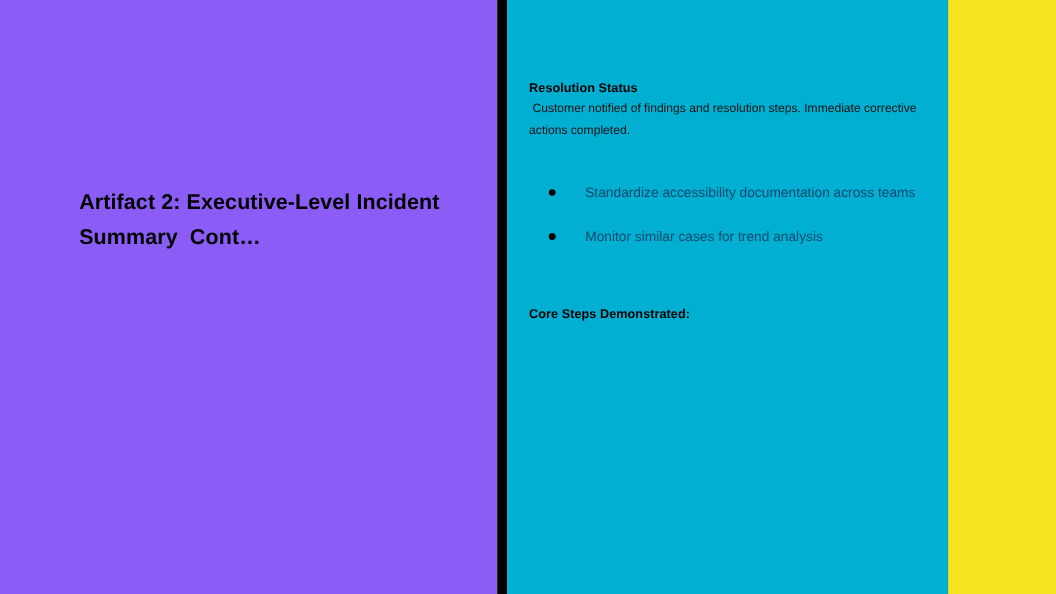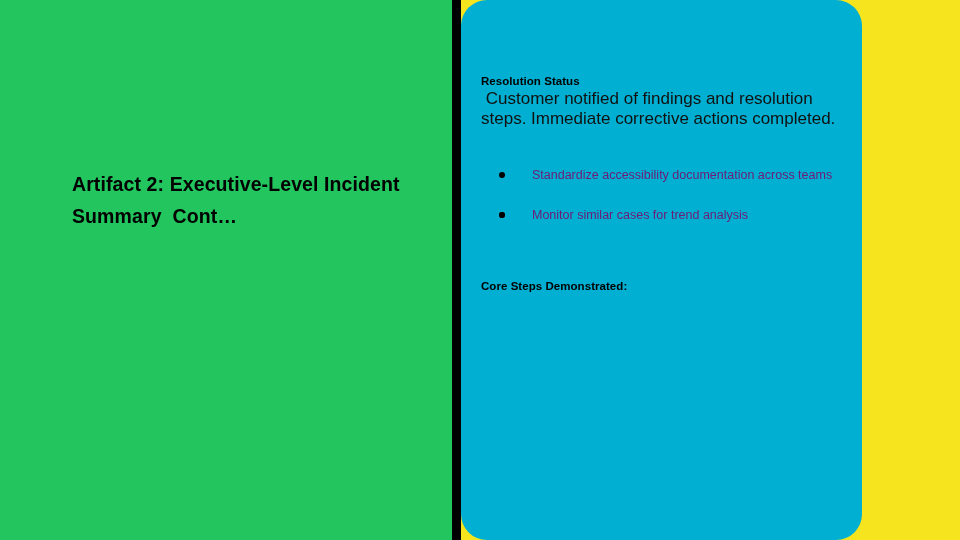--- a/index.html
+++ b/index.html
@@ -21,21 +21,21 @@
     overflow: hidden;
   }
 
   
   .title-panel {
     position: absolute;
     left: 0;
     top: 0;
     width: 452px;
     height: 540px;
-    background: #22c55e;
+    background: #8b5cf6;
   }
   .title-text {
     position: absolute;
     left: 72px;
     top: 168px;
     width: 330px;
     font-size: 19.5px;
     font-weight: bold;
     line-height: 32px;
     color: #000000;
@@ -54,62 +54,61 @@
   }
 
   
   .content-panel {
     position: absolute;
     left: 461px;
     top: 0;
     width: 401px;
     height: 540px;
     background: #00afd1;
-    border-radius: 26px;
   }
   .content-inner {
     position: absolute;
     left: 20px;
     top: 74px;
     width: 372px;
   }
 
   .block { margin-bottom: 0; }
 
   .heading {
     font-size: 11.5px;
     font-weight: bold;
     color: #000000;
     line-height: 15px;
     margin: 0;
     letter-spacing: 0.05px;
   }
   .body-text {
-    font-size: 17px;
+    font-size: 11px;
     font-weight: normal;
     color: #111111;
     line-height: 20px;
     margin: 0;
     white-space: pre-wrap;
   }
 
   .gap-sm { height: 17px; }
   .gap-md { height: 19px; }
   .gap-lg { height: 38px; }
 
   .bullet-list {
     margin: 0;
     padding: 0;
     list-style: none;
   }
   .bullet-item {
     position: relative;
     padding-left: 51px;
     font-size: 12.5px;
-    color: #701a75;
+    color: #0c4a6e;
     line-height: 20px;
     margin-bottom: 20px;
   }
   .bullet-item:last-child { margin-bottom: 16px; }
   .bullet-dot {
     position: absolute;
     left: 18px;
     top: 7px;
     width: 6px;
     height: 6px;

